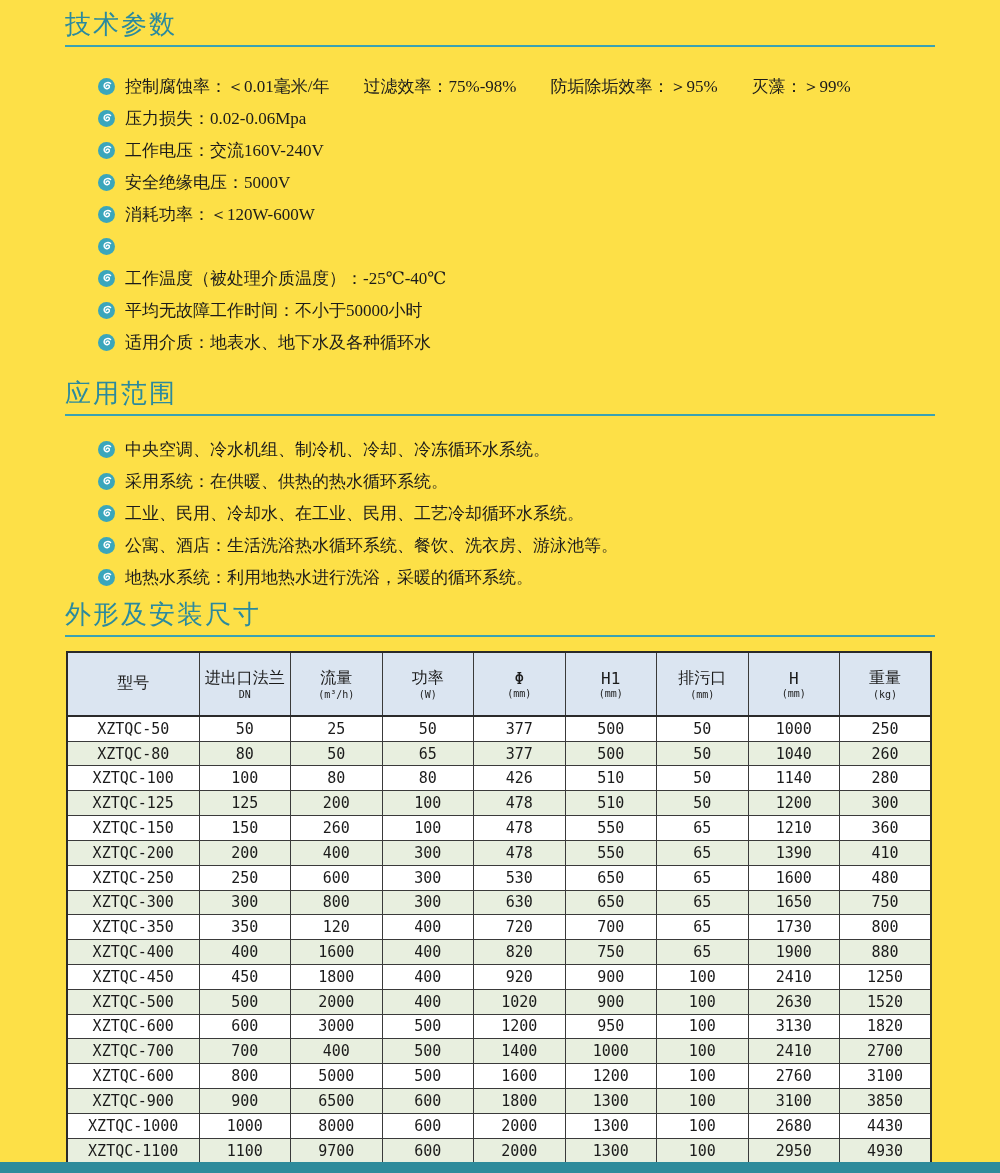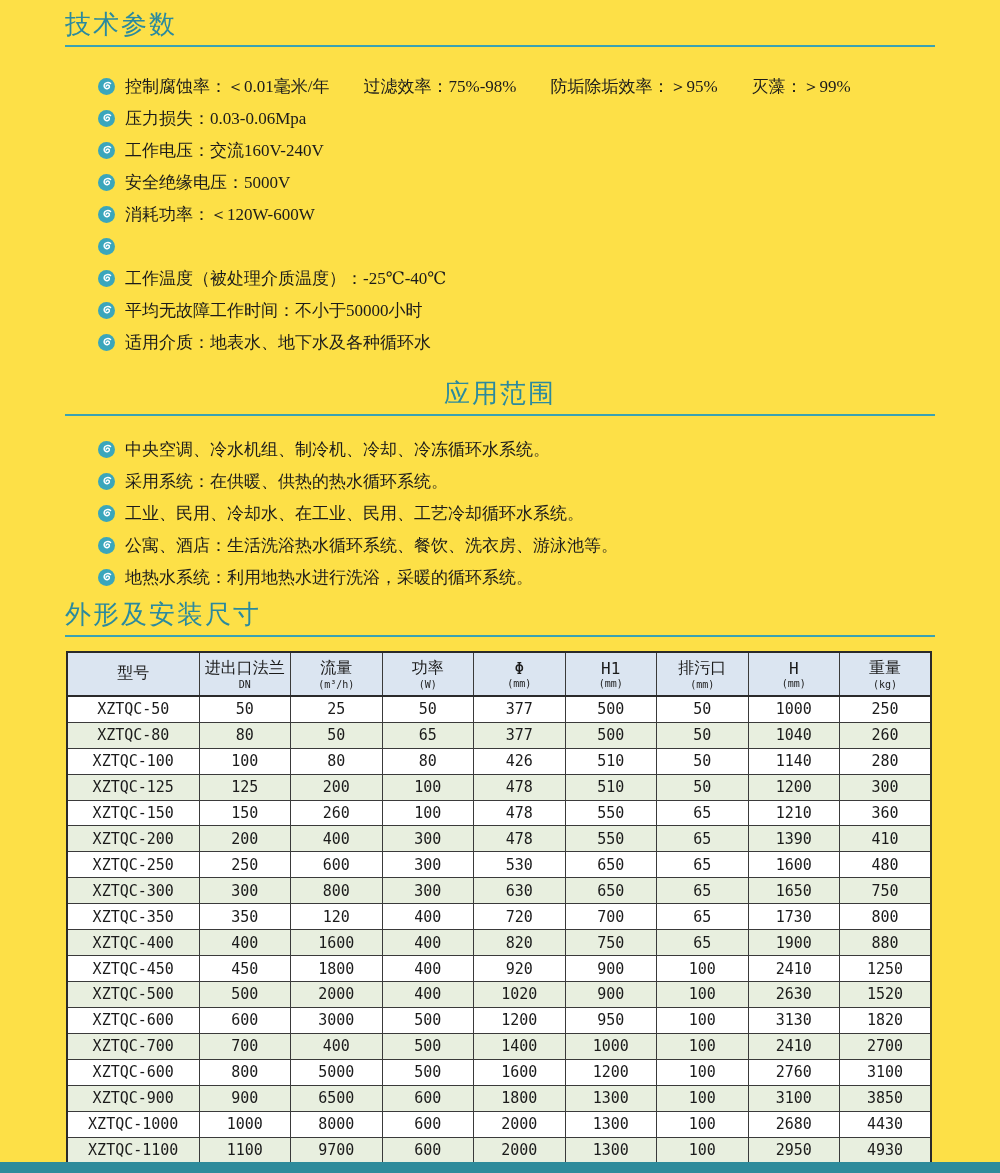--- a/index.html
+++ b/index.html
@@ -17,21 +17,21 @@
   .sec-title{
     margin:0;
     font-family:"DejaVu Sans","Liberation Sans",sans-serif;
     font-weight:400;
     font-size:26px;
     line-height:1.15;
     color:#2b8a9e;
     letter-spacing:2px;
   }
   .sec-rule{height:2px;background:#3ba2b2;margin-top:5px;}
-  .mt-sec{margin-top:20px;text-align:center;}
+  .mt-sec{margin-top:20px;}
   .mt-sec-sm{margin-top:6px;}
 
   ul.bullets{list-style:none;margin:24px 0 0 0;padding:0 0 0 33px;text-align:center;}
   ul.bullets.tight{margin-top:18px;}
   .bullet-row{
     display:flex;align-items:center;gap:10px;
     height:32px;
     font-size:17px;color:#1b1b1b;
     white-space:pre;
   }
@@ -46,21 +46,21 @@
     margin:14px 0 0 1px;
     border:2px solid #2a2a2a;
     font-family:"DejaVu Sans Mono","Liberation Mono",monospace;
     text-align:center;
   }
   table.dims th, table.dims td{
     border:1px solid #3a3a3a;
     padding:0;
     vertical-align:middle;
   }
-  table.dims thead tr{height:44px;}
+  table.dims thead tr{height:64px;}
   table.dims thead th{
     background:#dbe5f1;
     font-weight:400;
     font-size:16px;
     border-bottom:2px solid #2a2a2a;
   }
   table.dims thead th .unit{font-size:10px;line-height:1.1;}
   table.dims td{font-size:15px;}
   table.dims tr.white td{background:#ffffff;}
   table.dims tr.green td{background:#e8efdf;}
@@ -80,21 +80,21 @@
       <h2 class="sec-title">技术参数</h2>
       <div class="sec-rule"></div>
       <ul class="bullets">
           <li class="bullet-row"><span class="bullet-icon"><svg viewBox="0 0 16 16" aria-hidden="true">
                 <circle cx="8" cy="8" r="8" fill="#3aa6bc"></circle>
                 <path d="M11.8 5.2C10 3.5 6.3 4.1 5.8 6.7c-.4 2.2 1.6 3.8 3.5 3.2 1.5-.4 1.9-2.2.8-3-.9-.6-2.2-.2-2.4.8" fill="none" stroke="#ffffff" stroke-width="1.4" stroke-linecap="round"></path>
               </svg></span><span>控制腐蚀率：＜0.01毫米/年　　过滤效率：75%-98%　　防垢除垢效率：＞95%　　灭藻：＞99%</span></li>
           <li class="bullet-row"><span class="bullet-icon"><svg viewBox="0 0 16 16" aria-hidden="true">
                 <circle cx="8" cy="8" r="8" fill="#3aa6bc"></circle>
                 <path d="M11.8 5.2C10 3.5 6.3 4.1 5.8 6.7c-.4 2.2 1.6 3.8 3.5 3.2 1.5-.4 1.9-2.2.8-3-.9-.6-2.2-.2-2.4.8" fill="none" stroke="#ffffff" stroke-width="1.4" stroke-linecap="round"></path>
-              </svg></span><span>压力损失：0.03-0.06Mpa</span></li>
+              </svg></span><span>压力损失：0.02-0.06Mpa</span></li>
           <li class="bullet-row"><span class="bullet-icon"><svg viewBox="0 0 16 16" aria-hidden="true">
                 <circle cx="8" cy="8" r="8" fill="#3aa6bc"></circle>
                 <path d="M11.8 5.2C10 3.5 6.3 4.1 5.8 6.7c-.4 2.2 1.6 3.8 3.5 3.2 1.5-.4 1.9-2.2.8-3-.9-.6-2.2-.2-2.4.8" fill="none" stroke="#ffffff" stroke-width="1.4" stroke-linecap="round"></path>
               </svg></span><span>工作电压：交流160V-240V</span></li>
           <li class="bullet-row"><span class="bullet-icon"><svg viewBox="0 0 16 16" aria-hidden="true">
                 <circle cx="8" cy="8" r="8" fill="#3aa6bc"></circle>
                 <path d="M11.8 5.2C10 3.5 6.3 4.1 5.8 6.7c-.4 2.2 1.6 3.8 3.5 3.2 1.5-.4 1.9-2.2.8-3-.9-.6-2.2-.2-2.4.8" fill="none" stroke="#ffffff" stroke-width="1.4" stroke-linecap="round"></path>
               </svg></span><span>安全绝缘电压：5000V</span></li>
           <li class="bullet-row"><span class="bullet-icon"><svg viewBox="0 0 16 16" aria-hidden="true">
                 <circle cx="8" cy="8" r="8" fill="#3aa6bc"></circle>

